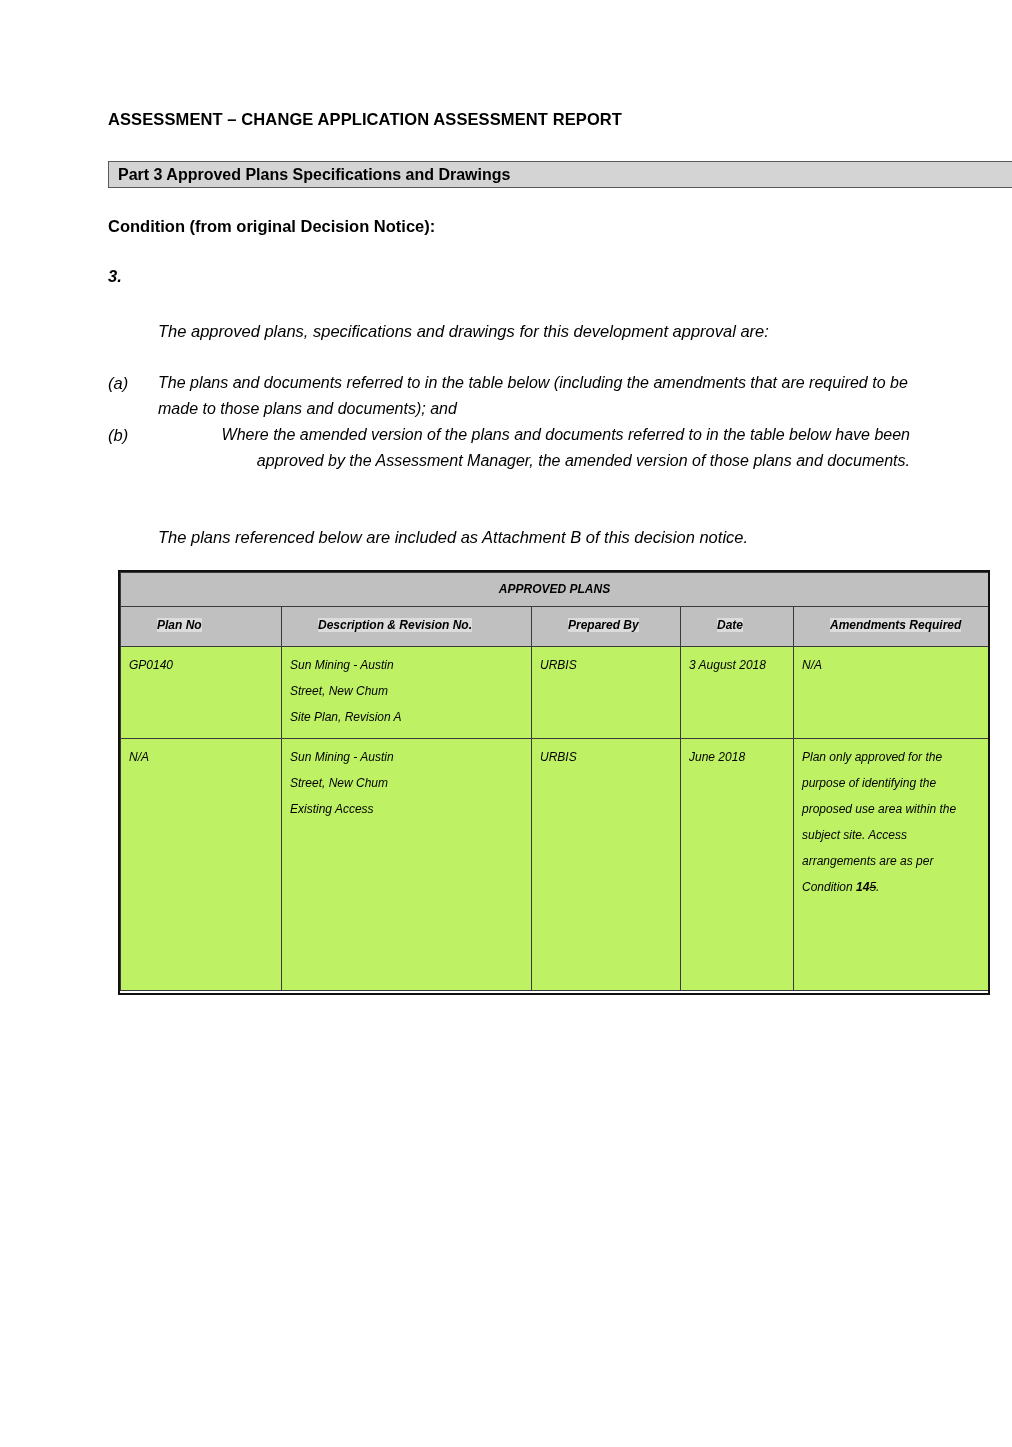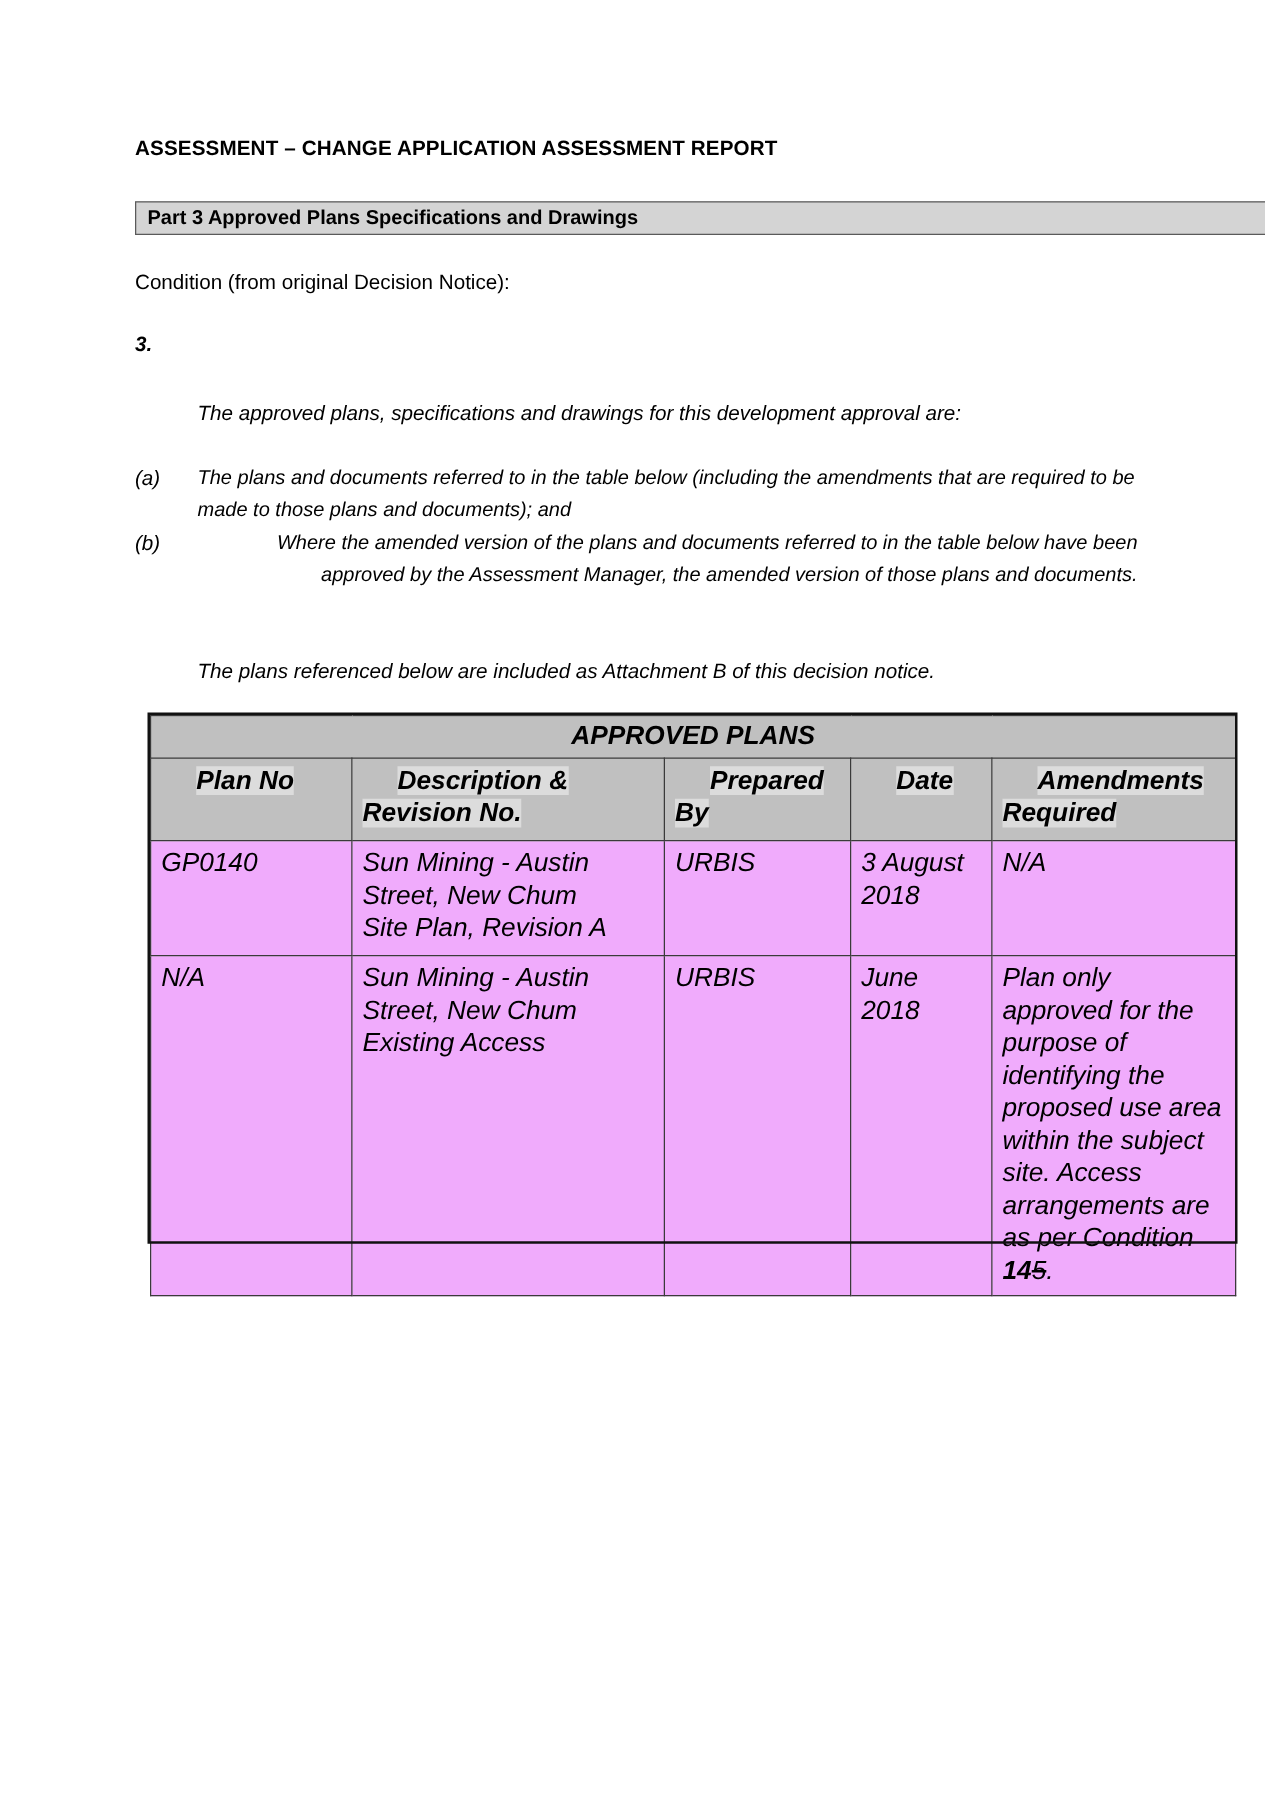--- a/index.html
+++ b/index.html
@@ -57,21 +57,21 @@
     font-weight: bold;
     white-space: nowrap;
   }
 
   
   .condition-line {
     position: absolute;
     left: 108px;
     top: 217px;
     font-size: 16.5px;
-    font-weight: normal;
+    font-weight: bold;
     white-space: nowrap;
   }
 
   
   .num-heading-num {
     position: absolute;
     left: 108px;
     top: 267px;
     font-size: 16.5px;
     font-weight: bold;
@@ -127,21 +127,21 @@
   }
 
   
   .plans-table {
     position: absolute;
     left: 120px;
     top: 572px;
     width: 868px;
     border-collapse: collapse;
     table-layout: fixed;
-    font-size: 21px;
+    font-size: 12px;
   }
   .plans-table td {
     border: 1px solid #3a3a3a;
     vertical-align: top;
     padding: 5px 8px 6px 8px;
     line-height: 26px;
     font-style: italic;
   }
   .plans-table .title-cell {
     background: #c0c0c0;
@@ -156,21 +156,21 @@
     font-weight: bold;
     font-style: italic;
     line-height: 26px;
     padding-bottom: 8px;
   }
   .hl {
     background: #dcdcdc;
     margin-left: 28px;
   }
   .plans-table .body-cell {
-    background: #f0abfc;
+    background: #bef264;
     margin-left: 36px;
   }
   .row1 td { height: 80px; }
   .row2 td { height: 240px; }
 
   
   .table-outer {
     position: absolute;
     left: 118px;
     top: 570px;

